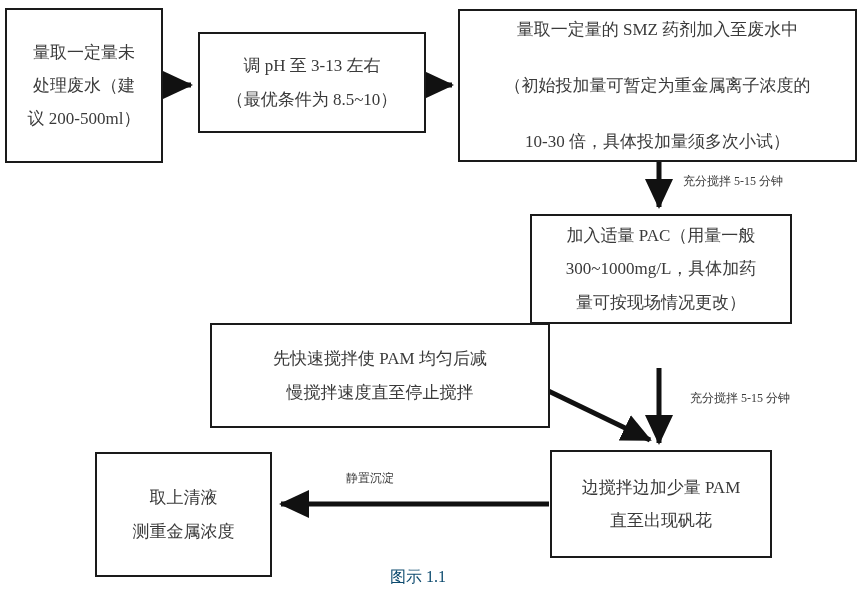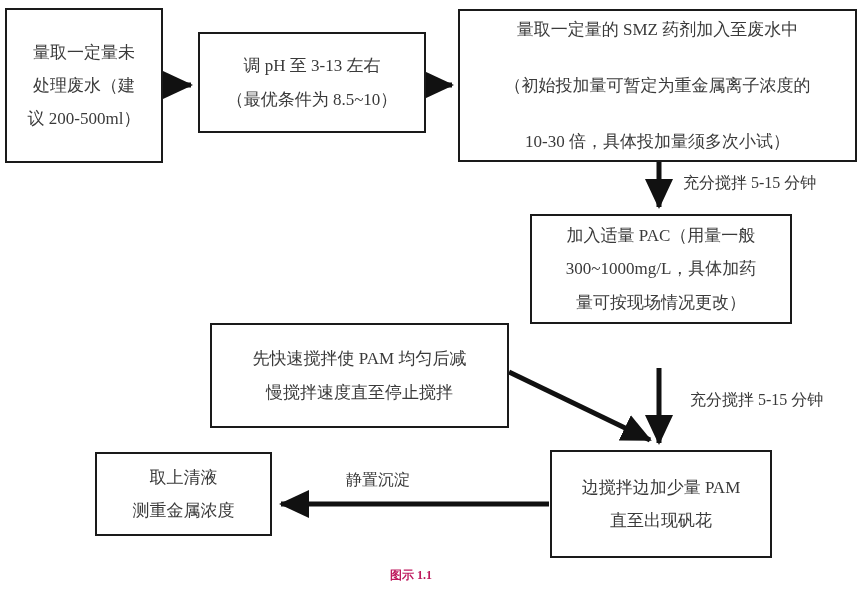--- a/index.html
+++ b/index.html
@@ -33,33 +33,32 @@
     color: #3a3a3a;
     padding: 2px 6px;
     z-index: 3;
   }
   .node .line {
     white-space: nowrap;
     display: block;
   }
   .edge-label {
     position: absolute;
-    font-size: 16px;
+    font-size: 12px;
     color: #3a3a3a;
     white-space: nowrap;
     z-index: 4;
     background: transparent;
   }
   .caption {
     position: absolute;
-    font-size: 12px;
-    color: #be185d;
+    font-size: 16px;
+    color: #0c4a6e;
     white-space: nowrap;
     z-index: 4;
-    font-weight: bold;
   }
   svg.edges {
     position: absolute;
     left: 0;
     top: 0;
     width: 866px;
     height: 599px;
     z-index: 2;
   }
 </style>
@@ -116,31 +115,31 @@
     <span class="line">（初始投加量可暂定为重金属离子浓度的</span>
     <span class="line">10-30 倍，具体投加量须多次小试）</span>
   </div>
 
   <div class="node" style="left:530px; top:214px; width:262px; height:110px;">
     <span class="line">加入适量 PAC（用量一般</span>
     <span class="line">300~1000mg/L，具体加药</span>
     <span class="line">量可按现场情况更改）</span>
   </div>
 
-  <div class="node" style="left:210px; top:323px; width:299px; height:105px;">
+  <div class="node" style="left:210px; top:323px; width:340px; height:105px;">
     <span class="line">先快速搅拌使 PAM 均匀后减</span>
     <span class="line">慢搅拌速度直至停止搅拌</span>
   </div>
 
   <div class="node" style="left:550px; top:450px; width:222px; height:108px;align-items:center;">
     <span class="line">边搅拌边加少量 PAM</span>
     <span class="line">直至出现矾花</span>
   </div>
 
-  <div class="node" style="left:95px; top:452px; width:177px; height:84px;text-align:right;">
+  <div class="node" style="left:95px; top:452px; width:177px; height:125px;text-align:right;">
     <span class="line">取上清液</span>
     <span class="line">测重金属浓度</span>
   </div>
 
   <div class="edge-label" style="left:683px; top:173px;">充分搅拌 5-15 分钟</div>
 
   <div class="edge-label" style="left:690px; top:390px;">充分搅拌 5-15 分钟</div>
 
   <div class="edge-label" style="left:346px; top:470px;">静置沉淀</div>
 

